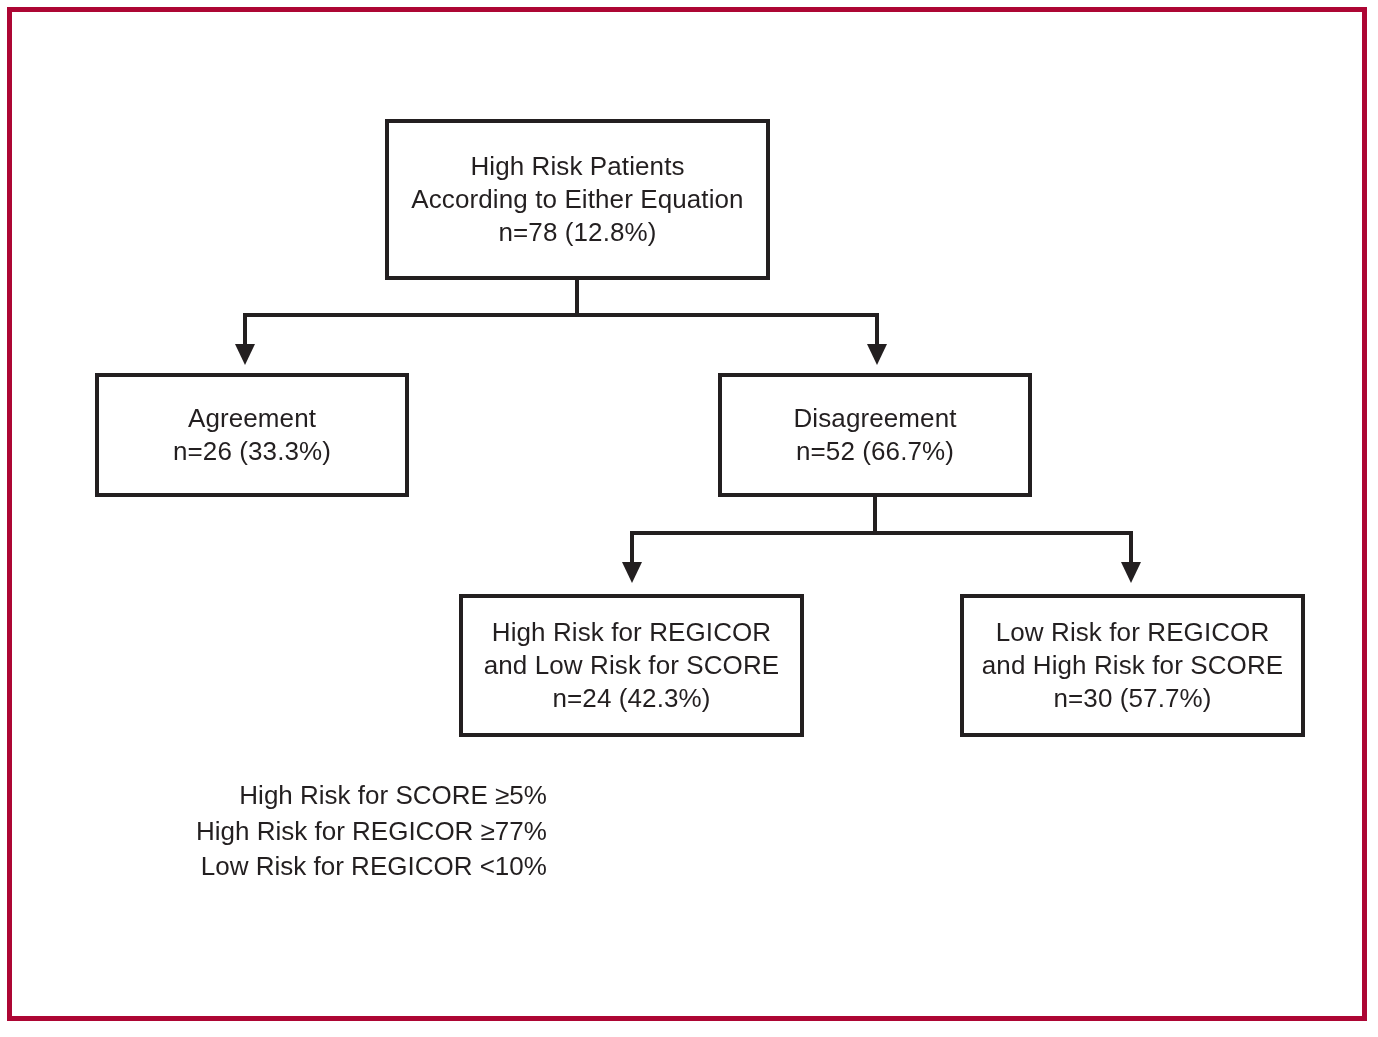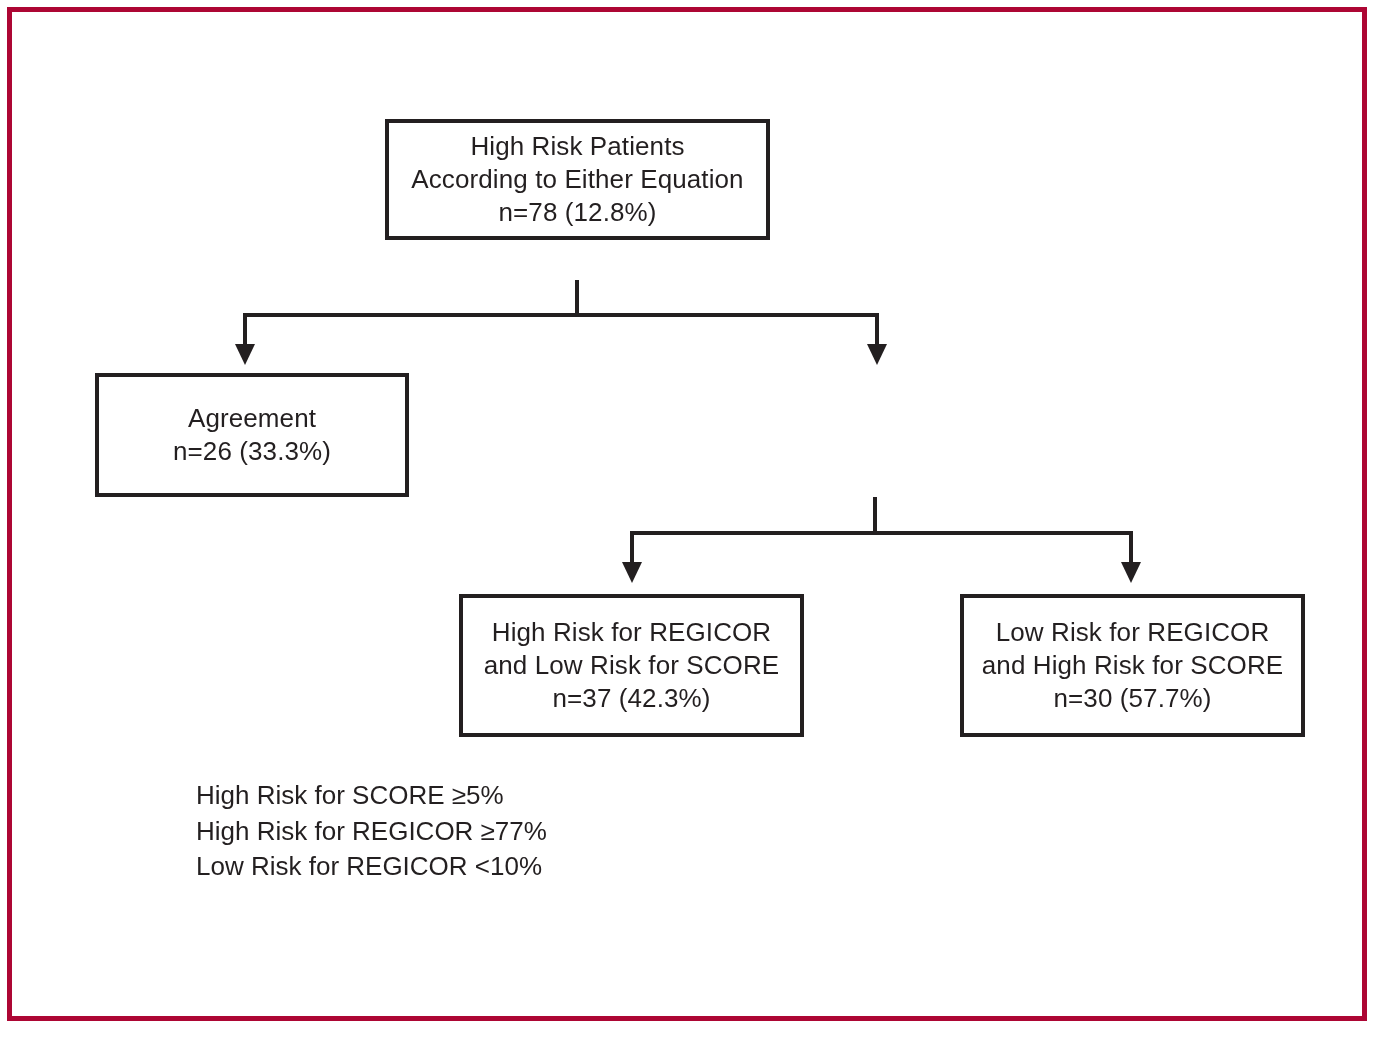--- a/index.html
+++ b/index.html
@@ -35,21 +35,21 @@
     display: flex;
     align-items: center;
     justify-content: center;
     text-align: center;
     color: #231f20;
     font-size: 26px;
     line-height: 1.28;
     letter-spacing: 0.1px;
     white-space: pre-line;
   }
-  #node-root   { left: 385px; top: 119px; width: 385px; height: 121px; }
+  #node-root   { left: 385px; top: 119px; width: 385px; height: 161px; }
   #node-agree  { left: 88px;  top: 373px; width: 314px; height: 124px; margin-left: 7px; }
   #node-disagree { left: 718px; top: 373px; width: 314px; height: 124px; }
   #node-hr-regicor { left: 459px; top: 594px; width: 345px; height: 143px; }
   #node-lr-regicor { left: 960px; top: 594px; width: 345px; height: 143px; justify-content: center; }
 
   .node-text { display: block; padding: 0 6px; }
 
   
   .conn { position: absolute; background: #231f20; }
   .v-line { width: 4px; }
@@ -81,20 +81,21 @@
 
   
   #legend {
     position: absolute;
     left: 196px;
     top: 778px;
     color: #231f20;
     font-size: 26px;
     line-height: 1.37;
     white-space: nowrap;
+    text-align: right;
   }
   #legend div { display: block; }
 </style>
 </head>
 <body>
 
 <div id="page">
 
   <div id="frame"></div>
 
@@ -109,32 +110,36 @@
   <div class="conn v-line" id="drop1-left"></div>
   <div class="conn v-line" id="drop1-right"></div>
   <div class="arrow" id="arrow1-left"></div>
   <div class="arrow" id="arrow1-right"></div>
 
   <div class="node" id="node-agree">
     <span class="node-text">Agreement
 n=26 (33.3%)</span>
   </div>
 
+  <div class="node" id="node-disagree">
+    <span class="node-text">Disagreement
+n=52 (66.7%)</span>
+  </div>
 
   <div class="conn v-line" id="stem2"></div>
   <div class="conn h-line" id="bar2"></div>
   <div class="conn v-line" id="drop2-left"></div>
   <div class="conn v-line" id="drop2-right"></div>
   <div class="arrow" id="arrow2-left"></div>
   <div class="arrow" id="arrow2-right"></div>
 
   <div class="node" id="node-hr-regicor">
     <span class="node-text">High Risk for REGICOR
 and Low Risk for SCORE
-n=37 (42.3%)</span>
+n=24 (42.3%)</span>
   </div>
 
   <div class="node" id="node-lr-regicor">
     <span class="node-text">Low Risk for REGICOR
 and High Risk for SCORE
 n=30 (57.7%)</span>
   </div>
 
   <div id="legend">
     <div>High Risk for SCORE ≥5%</div>

